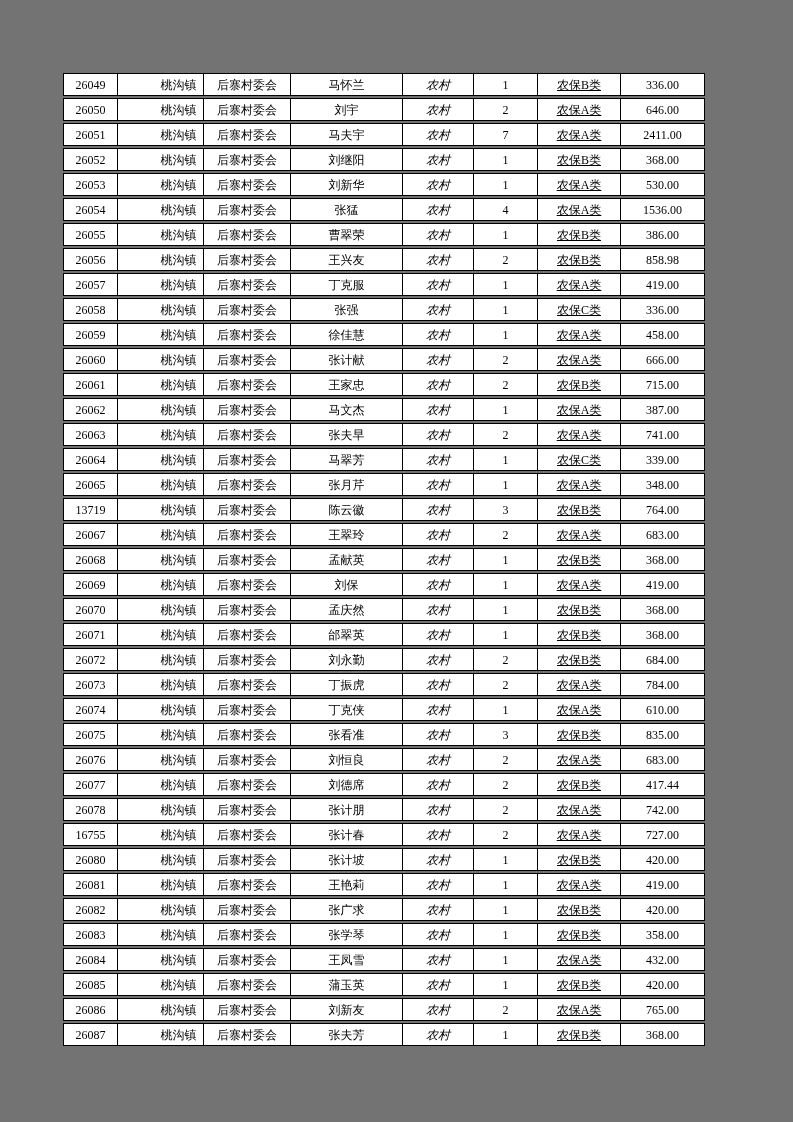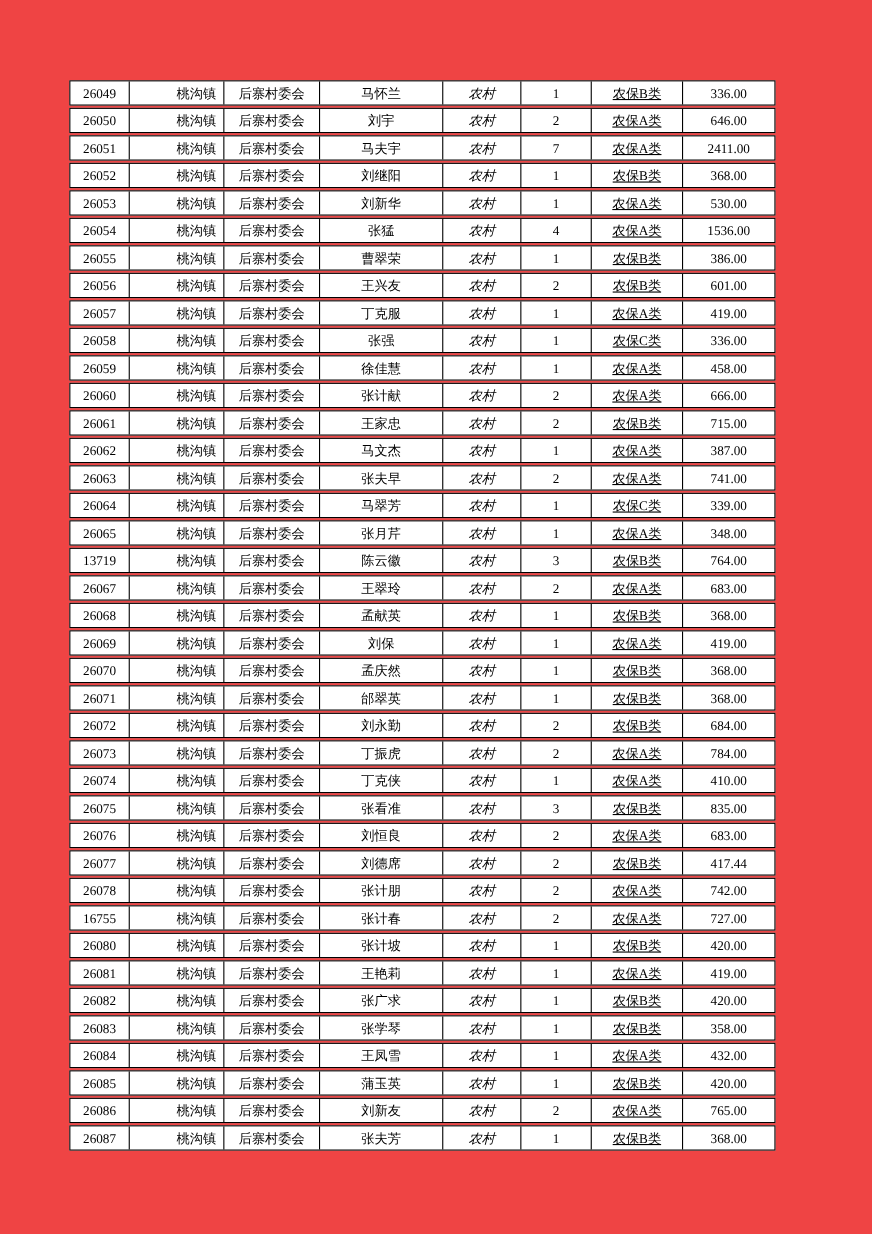--- a/index.html
+++ b/index.html
@@ -4,21 +4,21 @@
 <style>
   html, body {
     margin: 0;
     padding: 0;
     background: #ffffff;
   }
   .page {
     position: relative;
     width: 793px;
     height: 1122px;
-    background: #ef4444;
+    background: #737373;
     font-family: "Liberation Serif", "DejaVu Serif", serif;
     color: #000000;
     overflow: hidden;
   }
   .data-table {
     position: absolute;
     left: 63px;
     top: 73px;
     width: 642px;
   }
@@ -128,21 +128,21 @@
         <div class="cell c7">386.00</div>
       </div>
       <div class="row">
         <div class="cell c0">26056</div>
         <div class="cell c1">桃沟镇</div>
         <div class="cell c2">后寨村委会</div>
         <div class="cell c3">王兴友</div>
         <div class="cell c4">农村</div>
         <div class="cell c5">2</div>
         <div class="cell c6">农保B类</div>
-        <div class="cell c7">601.00</div>
+        <div class="cell c7">858.98</div>
       </div>
       <div class="row">
         <div class="cell c0">26057</div>
         <div class="cell c1">桃沟镇</div>
         <div class="cell c2">后寨村委会</div>
         <div class="cell c3">丁克服</div>
         <div class="cell c4">农村</div>
         <div class="cell c5">1</div>
         <div class="cell c6">农保A类</div>
         <div class="cell c7">419.00</div>
@@ -308,21 +308,21 @@
         <div class="cell c7">784.00</div>
       </div>
       <div class="row">
         <div class="cell c0">26074</div>
         <div class="cell c1">桃沟镇</div>
         <div class="cell c2">后寨村委会</div>
         <div class="cell c3">丁克侠</div>
         <div class="cell c4">农村</div>
         <div class="cell c5">1</div>
         <div class="cell c6">农保A类</div>
-        <div class="cell c7">410.00</div>
+        <div class="cell c7">610.00</div>
       </div>
       <div class="row">
         <div class="cell c0">26075</div>
         <div class="cell c1">桃沟镇</div>
         <div class="cell c2">后寨村委会</div>
         <div class="cell c3">张看准</div>
         <div class="cell c4">农村</div>
         <div class="cell c5">3</div>
         <div class="cell c6">农保B类</div>
         <div class="cell c7">835.00</div>

